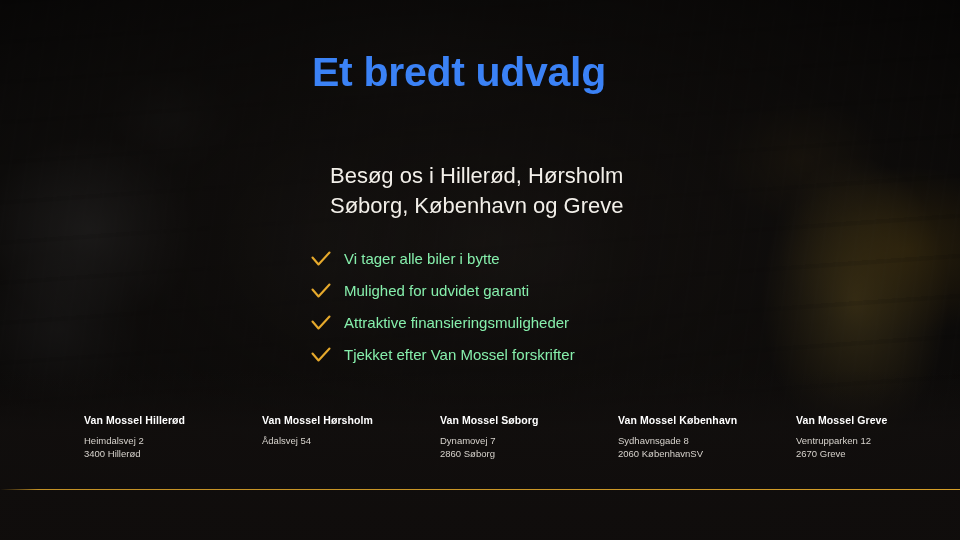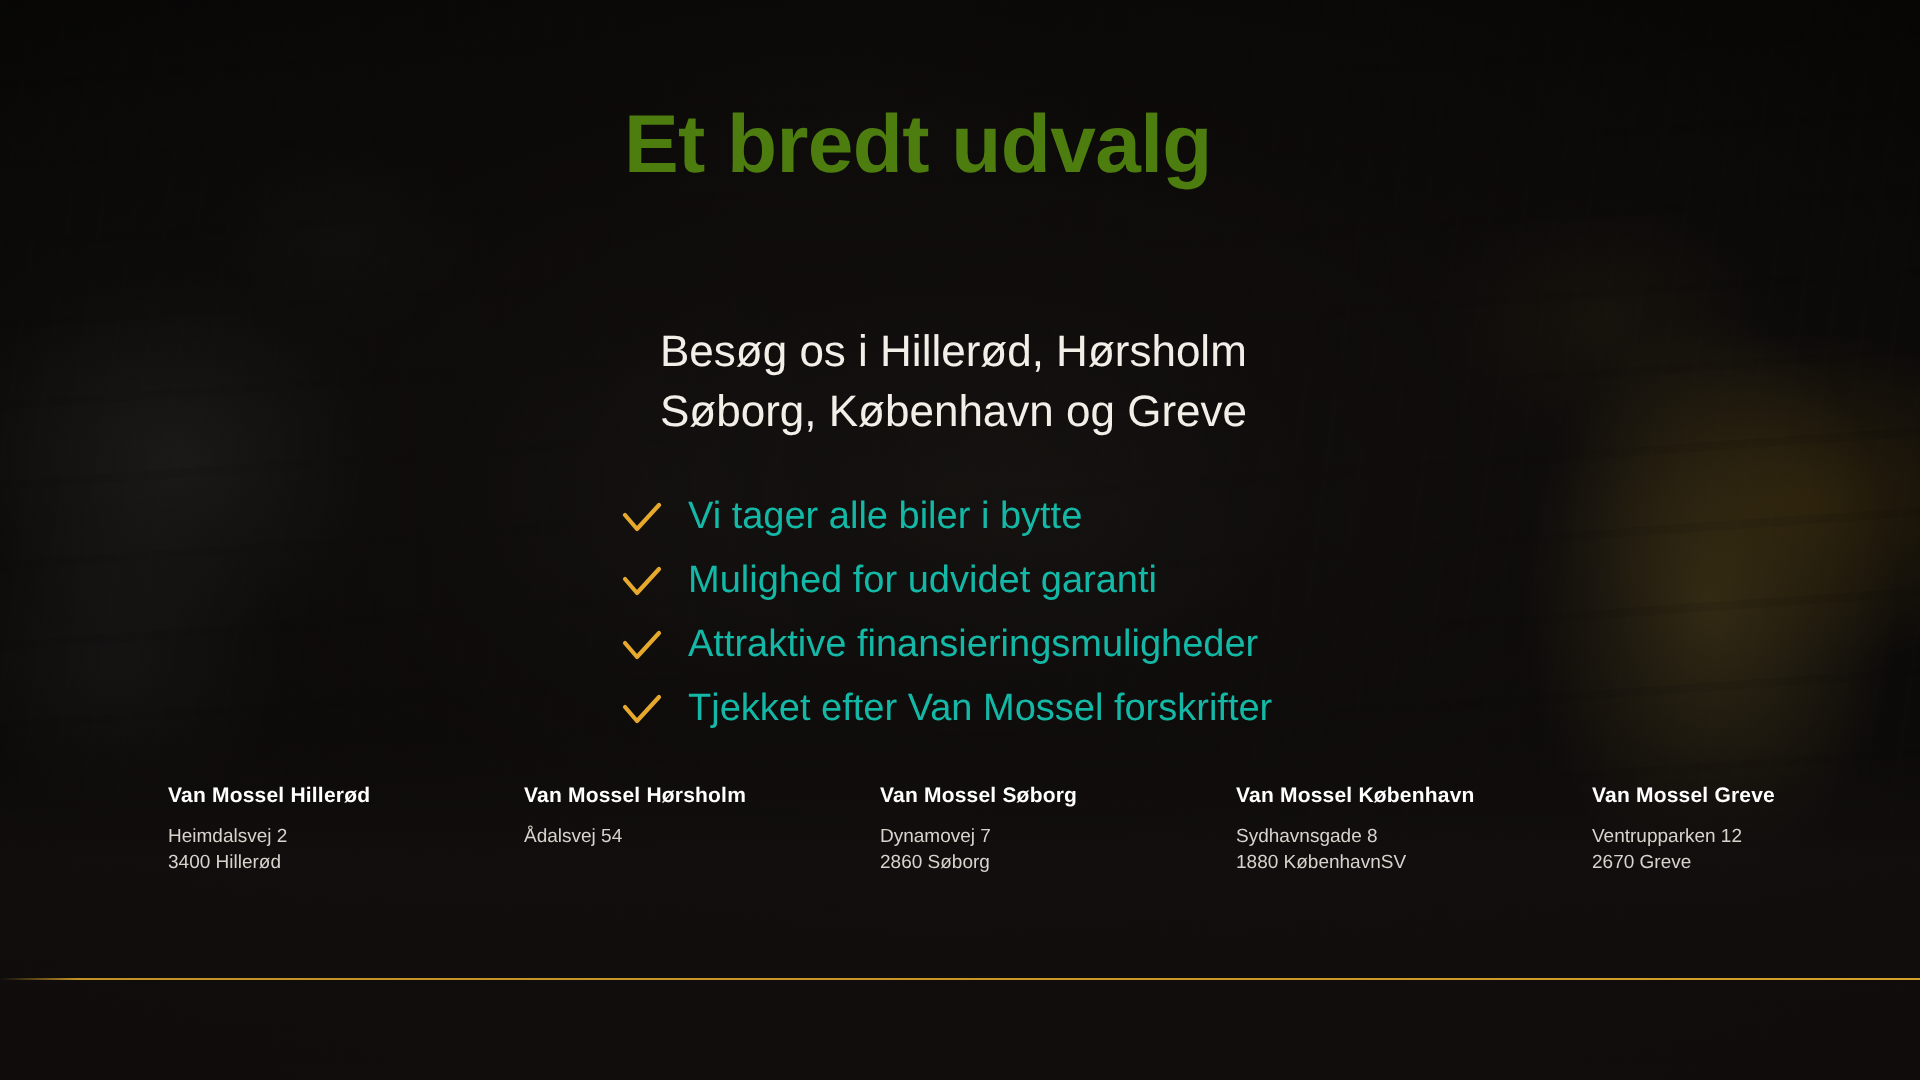--- a/index.html
+++ b/index.html
@@ -79,21 +79,21 @@
     position: absolute;
     inset: 0;
     z-index: 5;
   }
 
   .headline {
     position: absolute;
     left: 312px;
     top: 48px;
     width: 520px;
-    color: #4d7c0f;
+    color: #3b82f6;
     font-size: 41px;
     line-height: 49px;
     font-weight: bold;
     letter-spacing: -0.3px;
   }
   .headline .l2 { display: block; }
 
   .subhead {
     position: absolute;
     left: 330px;
@@ -118,32 +118,32 @@
     margin-bottom: 1px;
   }
   .bullet .check {
     width: 26px;
     flex: 0 0 26px;
     display: flex;
     align-items: center;
   }
   .bullet .check svg { display: block; }
   .bullet .btext {
-    color: #14b8a6;
-    font-size: 19px;
+    color: #86efac;
+    font-size: 15px;
     line-height: 20px;
     padding-left: 7px;
     text-align: center;
   }
 
   
   .locations {
     position: absolute;
     left: 84px;
-    top: 392px;
+    top: 414px;
     right: 50px;
     display: flex;
   }
   .loc {
     flex: 0 0 178px;
   }
   .loc.last { flex: 0 0 auto; }
   .loc-name {
     color: #ffffff;
     font-size: 10.5px;
@@ -255,21 +255,21 @@
 
       <div class="loc">
         <div class="loc-name">Van Mossel Søborg</div>
         <div class="loc-line">Dynamovej 7</div>
         <div class="loc-line">2860 Søborg</div>
       </div>
 
       <div class="loc">
         <div class="loc-name">Van Mossel København</div>
         <div class="loc-line">Sydhavnsgade 8</div>
-        <div class="loc-line">1880 KøbenhavnSV</div>
+        <div class="loc-line">2060 KøbenhavnSV</div>
       </div>
 
       <div class="loc last">
         <div class="loc-name">Van Mossel Greve</div>
         <div class="loc-line">Ventrupparken 12</div>
         <div class="loc-line">2670 Greve</div>
       </div>
 
     </div>
 

